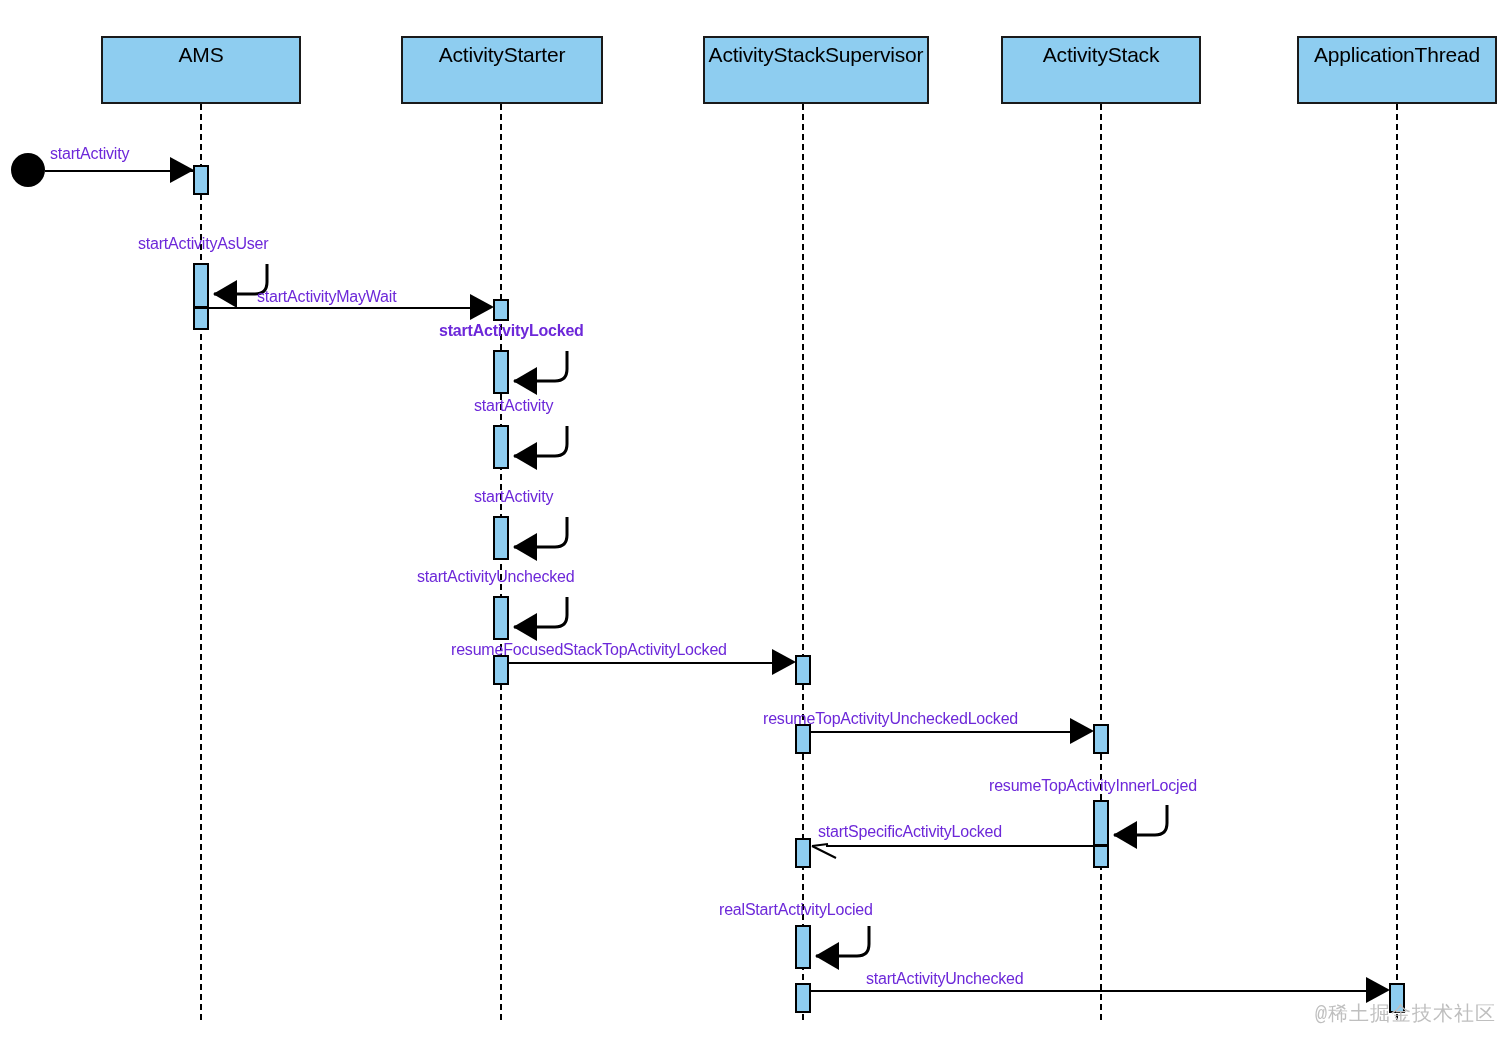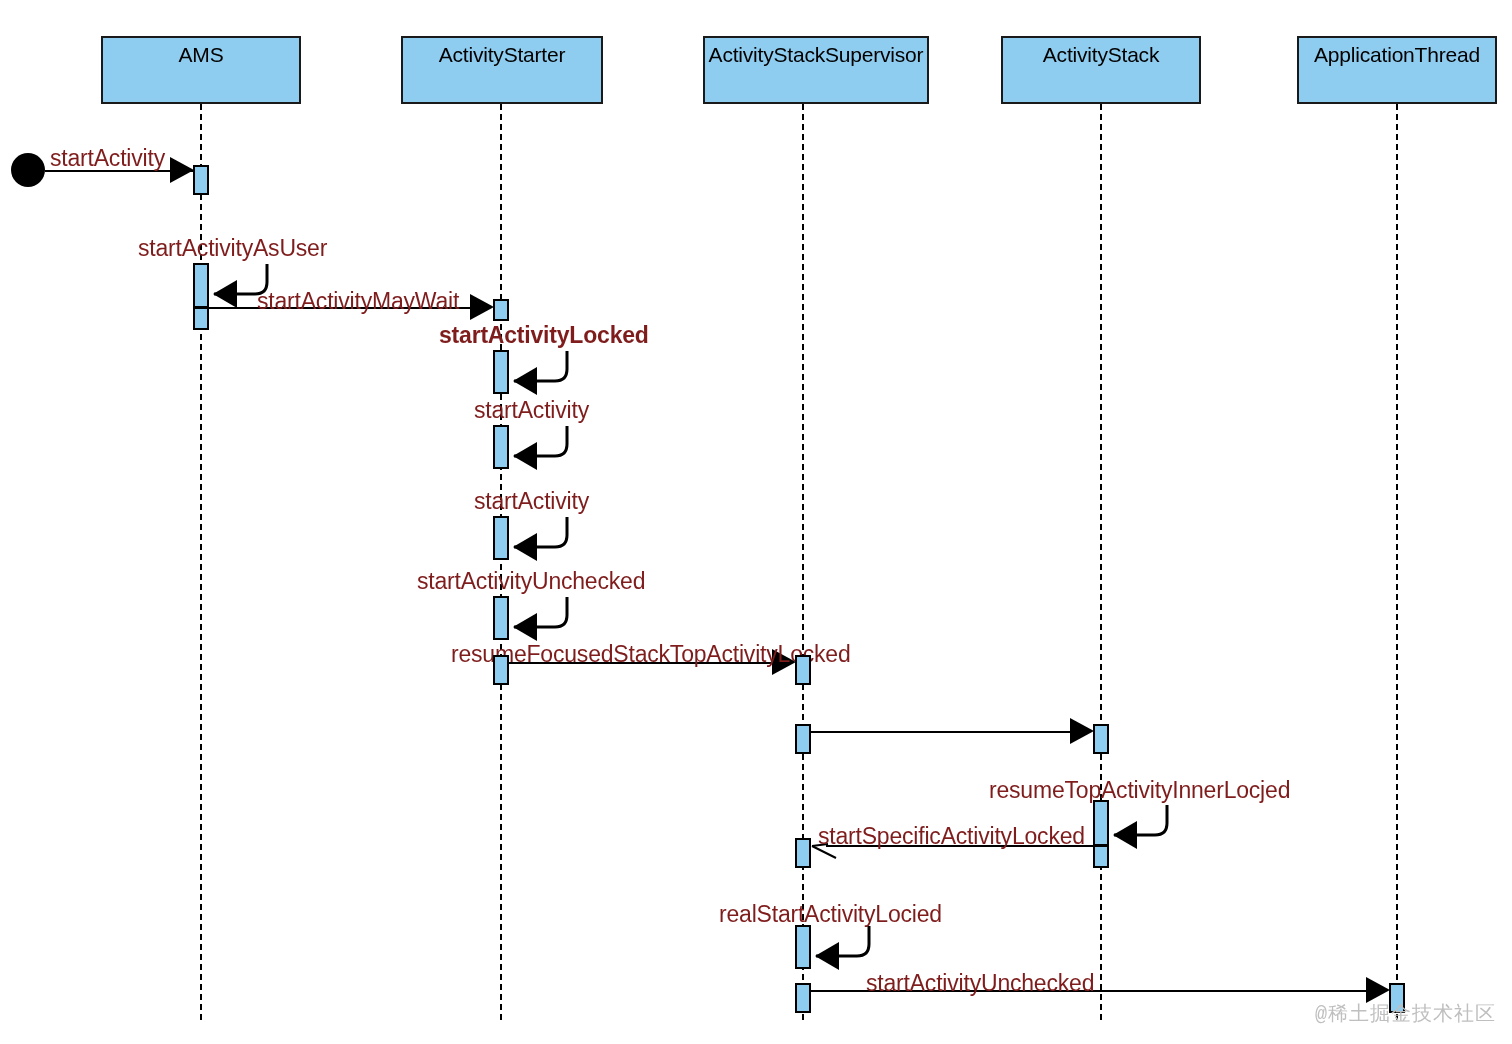--- a/index.html
+++ b/index.html
@@ -52,22 +52,22 @@
     border-radius: 50%;
     background: #000000;
   }
   .msg-line {
     position: absolute;
     height: 0;
     border-top: 2px solid #000000;
   }
   .msg-label {
     position: absolute;
-    font-size: 23px;
-    color: #7f1d1d;
+    font-size: 16px;
+    color: #6d28d9;
     white-space: nowrap;
     letter-spacing: -0.2px;
   }
   .arrow-solid {
     position: absolute;
     width: 0;
     height: 0;
     border-top: 13px solid transparent;
     border-bottom: 13px solid transparent;
   }
@@ -175,20 +175,21 @@
   <div class="activation" style="left:493px; top:596px; height:44px;"></div>
 
   <div class="msg-line" style="left:509px; top:662px; width:264px;"></div>
   <div class="arrow-solid arrow-right" style="left:772px; top:649px;"></div>
   <div class="msg-label" style="left:451px; top:641px;">resumeFocusedStackTopActivityLocked</div>
   <div class="activation" style="left:493px; top:655px; height:30px;"></div>
   <div class="activation" style="left:795px; top:655px; height:30px;"></div>
 
   <div class="msg-line" style="left:811px; top:731px; width:260px;"></div>
   <div class="arrow-solid arrow-right" style="left:1070px; top:718px;"></div>
+  <div class="msg-label" style="left:763px; top:710px;">resumeTopActivityUncheckedLocked</div>
   <div class="activation" style="left:795px; top:724px; height:30px;"></div>
   <div class="activation" style="left:1093px; top:724px; height:30px;"></div>
 
   <div class="msg-label" style="left:989px; top:777px;">resumeTopActivityInnerLocjed</div>
   <div class="self-loop" style="left:1109px; top:803px;">
     <svg width="70" height="40" viewBox="0 0 70 40">
       <path d="M 5 32 L 46 32 Q 58 32 58 20 L 58 2" fill="none" stroke="#000" stroke-width="3"></path>
       <polygon points="28,18 28,46 4,32" fill="#000"></polygon>
     </svg>
   </div>

